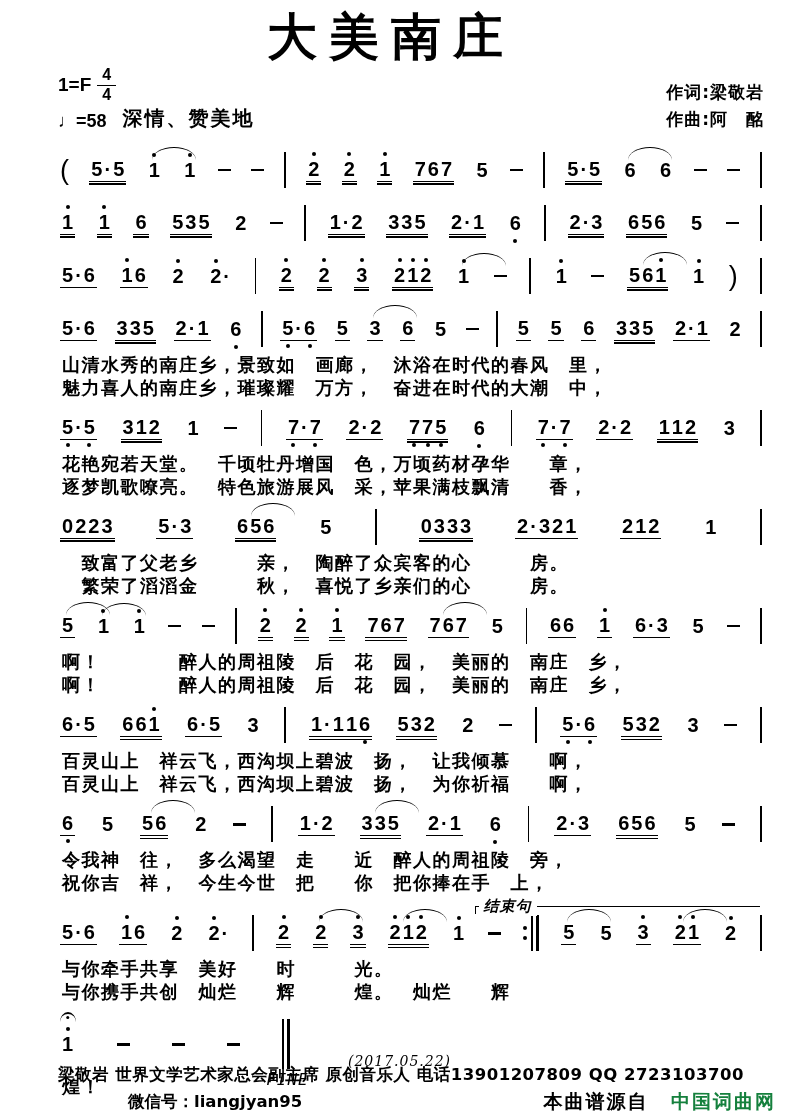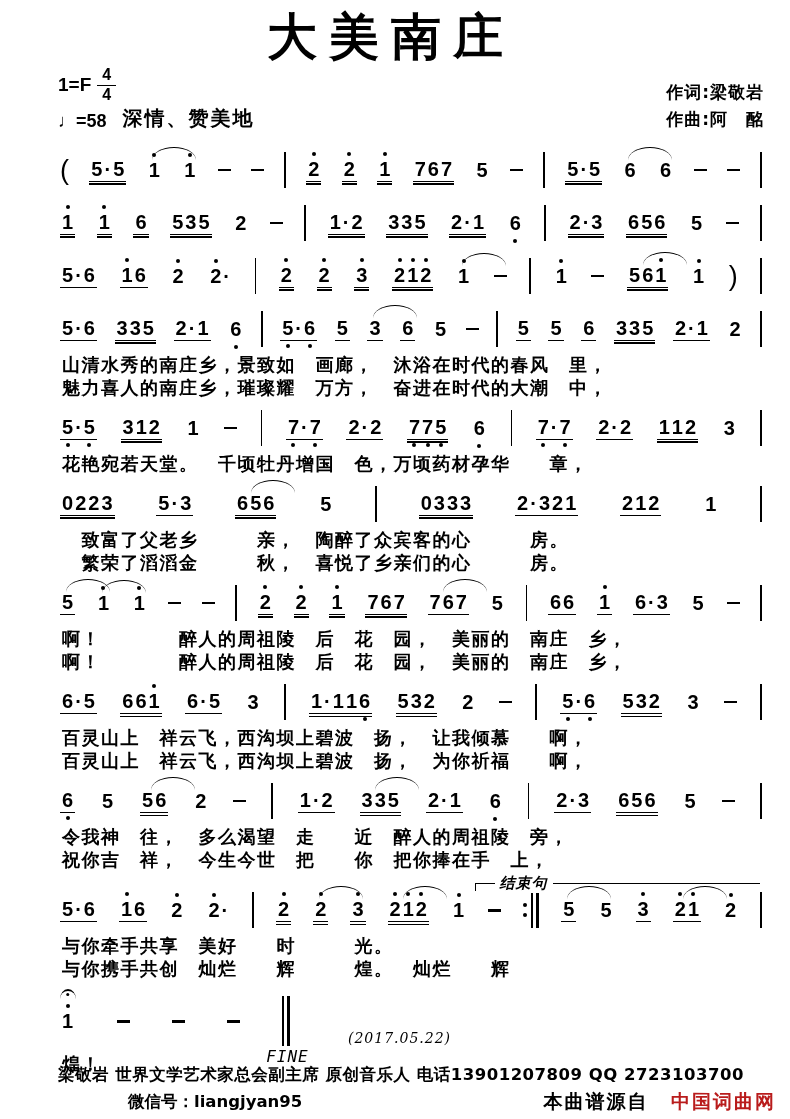--- a/index.html
+++ b/index.html
@@ -64,21 +64,21 @@
   .rep{display:inline-flex;align-items:center;gap:3px;flex:none;}
   .rep-dots{display:inline-flex;flex-direction:column;gap:6px;margin-right:1px;}
   .rdot{width:4px;height:4px;border-radius:50%;background:#000;}
   .date{font-size:14px;font-style:italic;margin-left:16px;align-self:flex-end;letter-spacing:1px;
     font-weight:400;font-family:"DejaVu Serif",serif;}
   .ending-bracket{
     position:absolute;top:2px;left:59%;right:4px;border-top:1.5px solid #000;z-index:2;height:8px;
   }
   .ending-bracket::before{content:"";position:absolute;left:0;top:-1px;width:1.5px;height:8px;background:#000;}
   .eb-text{
-    position:absolute;top:-10px;left:20px;background:#fff;padding:0 5px;font-size:15px;
+    position:absolute;top:-10px;left:4px;background:#fff;padding:0 5px;font-size:15px;
     font-weight:600;letter-spacing:1px;font-family:Liberation Sans, sans-serif;font-style:italic;
   }
   .lyric{
     font-size:18px;font-weight:600;white-space:pre;letter-spacing:1.5px;line-height:1.28;
     padding-left:4px;font-family:"DejaVu Sans",sans-serif;
   }
   
   .footer{position:absolute;left:58px;right:14px;bottom:4px;font-family:"DejaVu Sans",sans-serif;}
   .f1{font-size:16.5px;font-weight:700;letter-spacing:0.5px;}
   .f2row{display:flex;justify-content:space-between;align-items:center;margin-top:3px;}
@@ -218,20 +218,21 @@
           <span class="note"><span class="ng u2"><span class="nch">7<span class="od b"></span></span><span class="nch">7<span class="od b"></span></span><span class="nch">5<span class="od b"></span></span></span></span>
           <span class="note"><span class="ng u0"><span class="nch">6<span class="od b"></span></span></span></span>
           <span class="bar"></span>
           <span class="note"><span class="ng u1"><span class="nch">7<span class="od b"></span></span><span class="aug">·</span><span class="nch">7<span class="od b"></span></span></span></span>
           <span class="note"><span class="ng u1"><span class="nch">2</span><span class="aug">·</span><span class="nch">2</span></span></span>
           <span class="note"><span class="ng u2"><span class="nch">1</span><span class="nch">1</span><span class="nch">2</span></span></span>
           <span class="note"><span class="ng u0"><span class="nch">3</span></span></span>
           <span class="bar"></span>
         </div>
         <div class="lyric">花艳宛若天堂。　千顷牡丹增国　色，万顷药材孕华　　章，</div>
+        <div class="lyric">逐梦凯歌嘹亮。　特色旅游展风　采，苹果满枝飘清　　香，</div>
       </div>
       <div class="system">
         <div class="notation-line">
           <span class="note"><span class="ng u2"><span class="nch">0</span><span class="nch">2</span><span class="nch">2</span><span class="nch">3</span></span></span>
           <span class="note"><span class="ng u1"><span class="nch">5</span><span class="aug">·</span><span class="nch">3</span></span></span>
           <span class="note"><span class="ng u2"><span class="nch">6</span><span class="nch">5</span><span class="nch">6</span></span><span class="slur"></span></span>
           <span class="note"><span class="ng u0"><span class="nch">5</span></span></span>
           <span class="bar"></span>
           <span class="note"><span class="ng u2"><span class="nch">0</span><span class="nch">3</span><span class="nch">3</span><span class="nch">3</span></span></span>
           <span class="note"><span class="ng u1"><span class="nch">2</span><span class="aug">·</span><span class="nch">3</span><span class="nch">2</span><span class="nch">1</span></span></span>
@@ -365,18 +366,18 @@
         <div class="lyric">煌！</div>
       </div>
     </div>
 
   <div class="footer">
     <div class="f1">梁敬岩  世界文学艺术家总会副主席  原创音乐人  电话13901207809  QQ  2723103700</div>
     <div class="f2row">
       <div class="f2">微信号：liangjyan95</div>
       <div class="fsrc">
         <span>本曲谱源自</span>
-        <span class="pink" id="source-site" style="color: #b91c1c;">中国词曲网</span>
+        <span class="pink" id="source-site" style="color: #15803d;">中国词曲网</span>
       </div>
     </div>
   </div>
 
 </div>
 
 </body></html>

